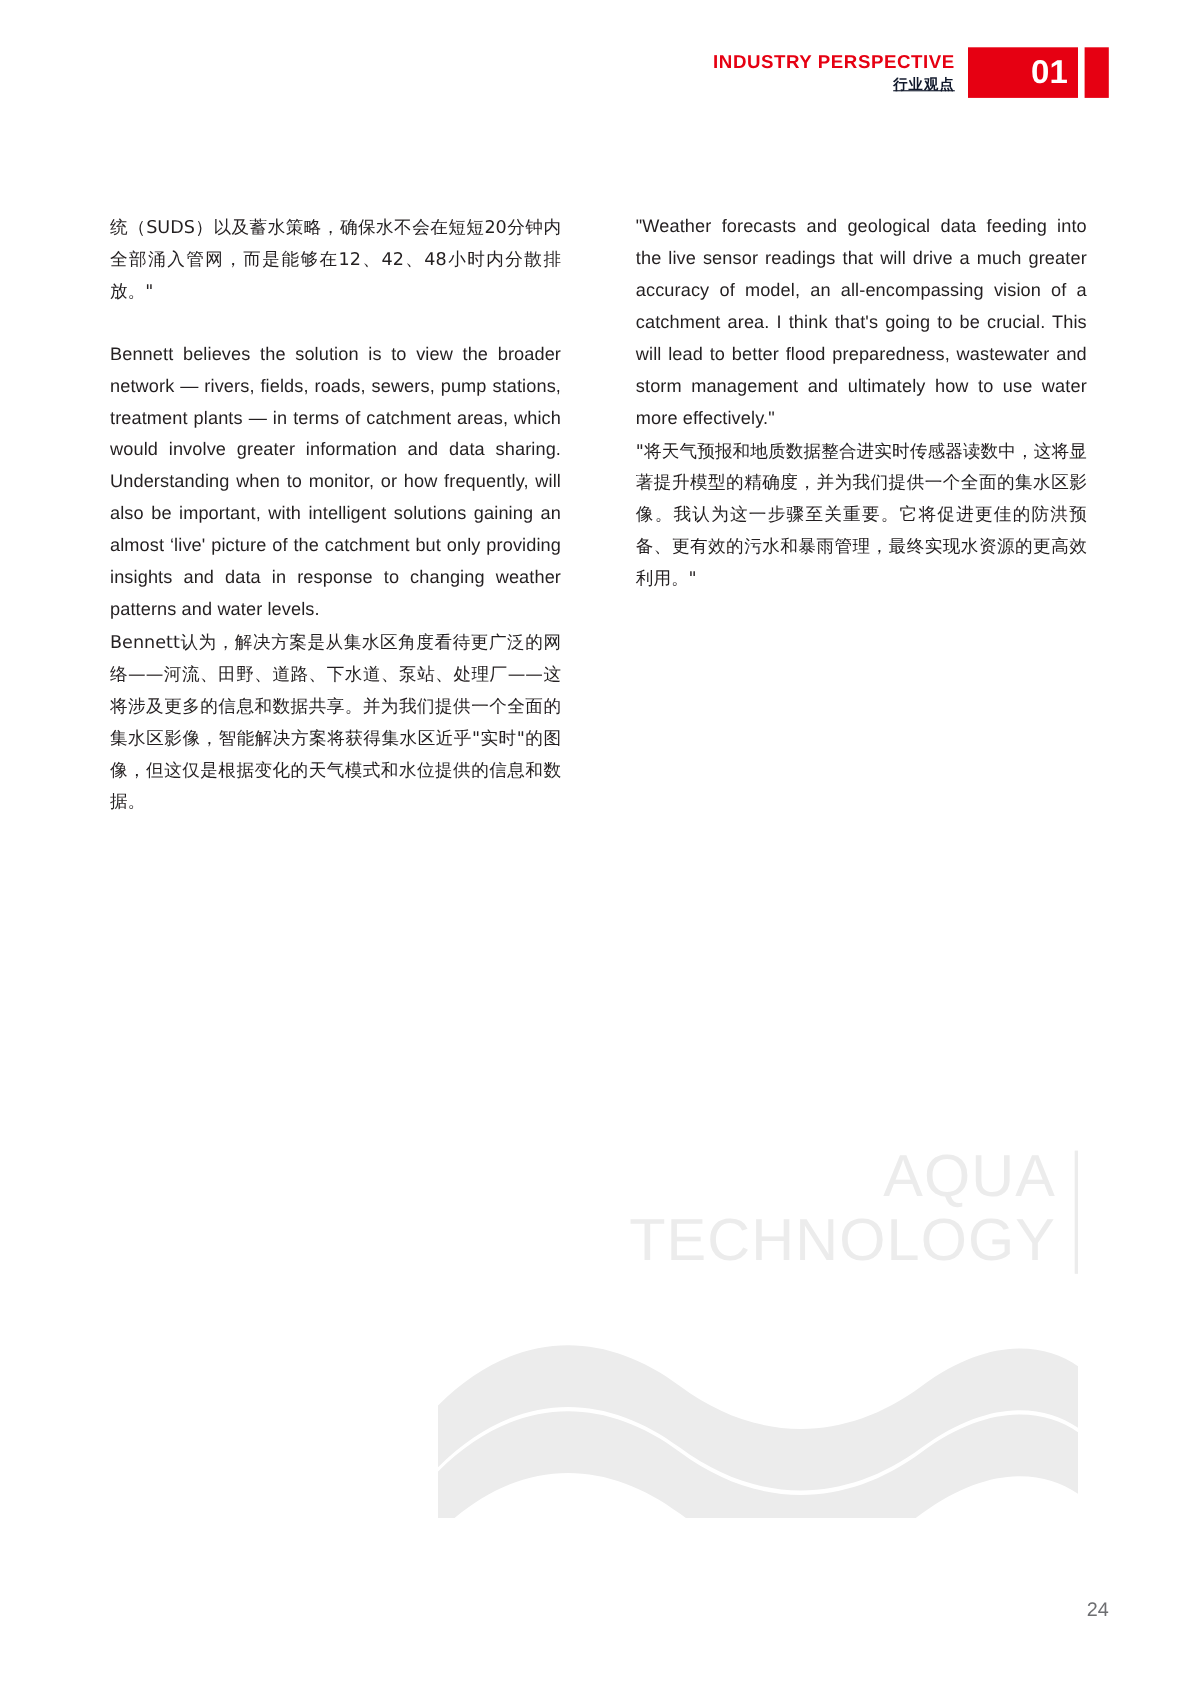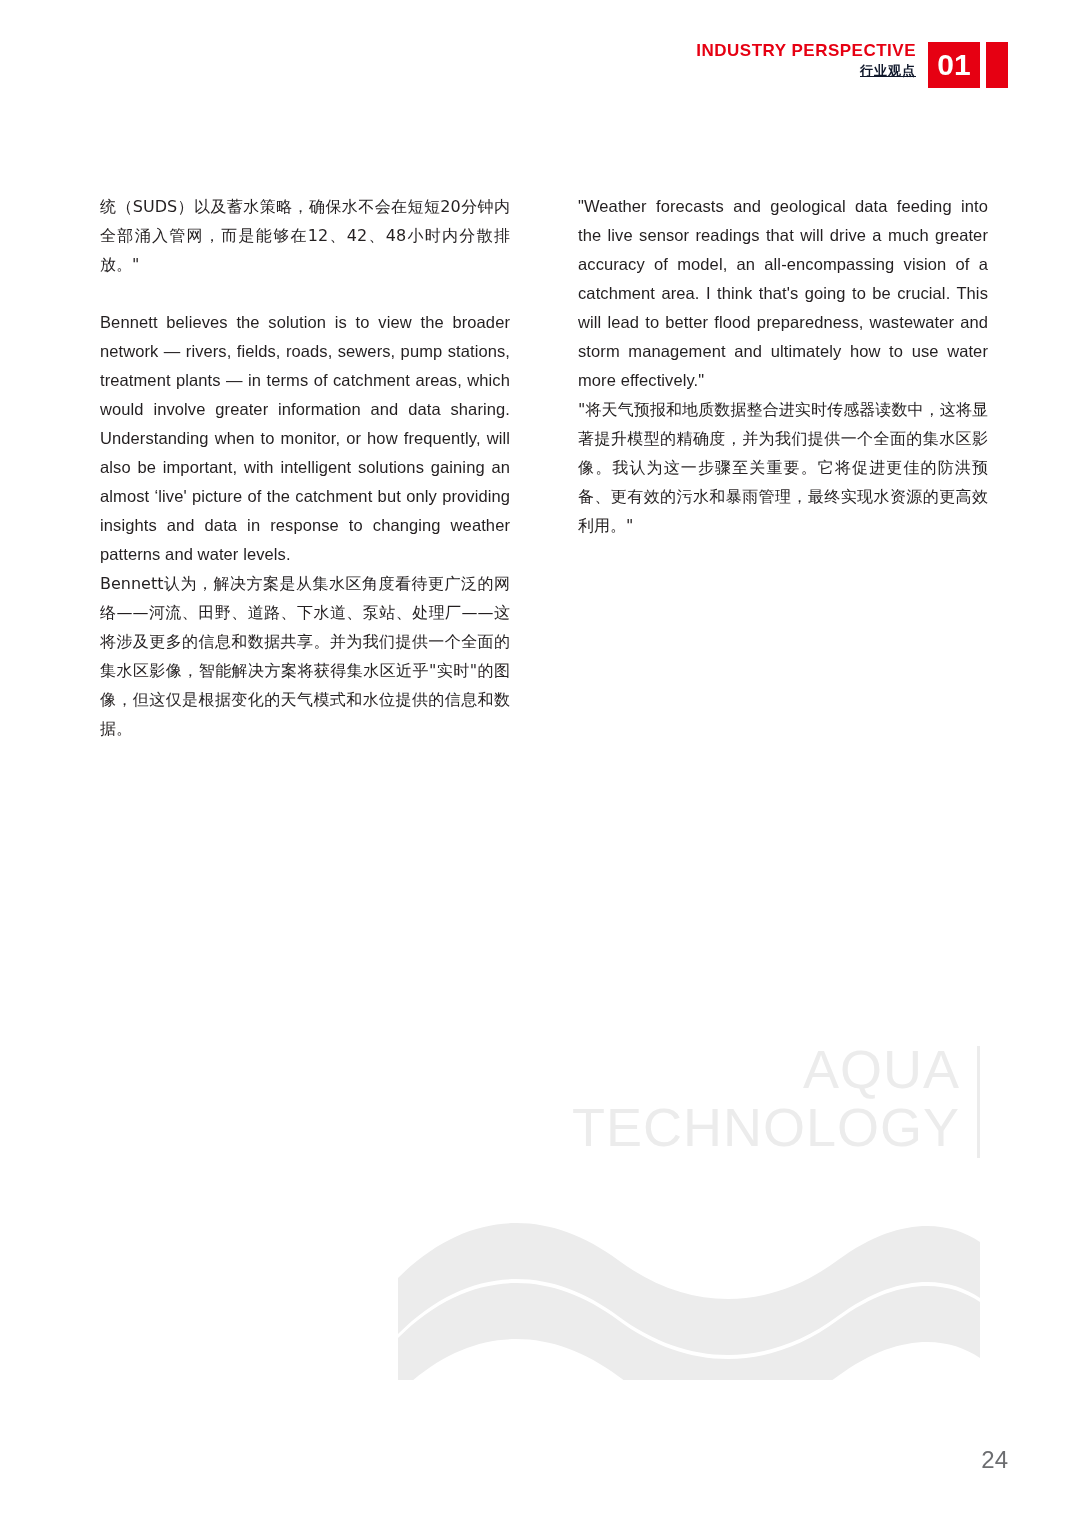--- a/index.html
+++ b/index.html
@@ -15,21 +15,21 @@
     color: #231f20;
     overflow: hidden;
   }
 
   
   .header {
     position: absolute;
     top: 42px;
     right: 72px;
     display: flex;
-    align-items: flex-start;
+    align-items: center;
     height: 48px;
   }
   .header-text {
     text-align: right;
     margin-right: 12px;
     line-height: 1.05;
   }
   .header-en {
     font-size: 17px;
     font-weight: bold;
@@ -48,20 +48,21 @@
   .header-badge {
     background: #e60012;
     color: #ffffff;
     font-size: 30px;
     font-weight: bold;
     font-family: "Liberation Sans", sans-serif;
     line-height: 46px;
     width: 52px;
     text-align: center;
     height: 46px;
+    padding-left: 48px;
   }
   .header-bar {
     background: #e60012;
     width: 22px;
     height: 46px;
     margin-left: 6px;
   }
 
   
   .col {
@@ -122,21 +123,21 @@
     left: 398px;
     top: 1220px;
     width: 582px;
     height: 160px;
   }
 
   .page-number {
     position: absolute;
     right: 72px;
     bottom: 54px;
-    font-size: 24px;
+    font-size: 18px;
     color: #6d6e71;
     font-family: "Liberation Sans", sans-serif;
   }
 </style>
 </head>
 <body>
 
 <div class="header">
   <div class="header-text">
     <div class="header-en">INDUSTRY PERSPECTIVE</div>

